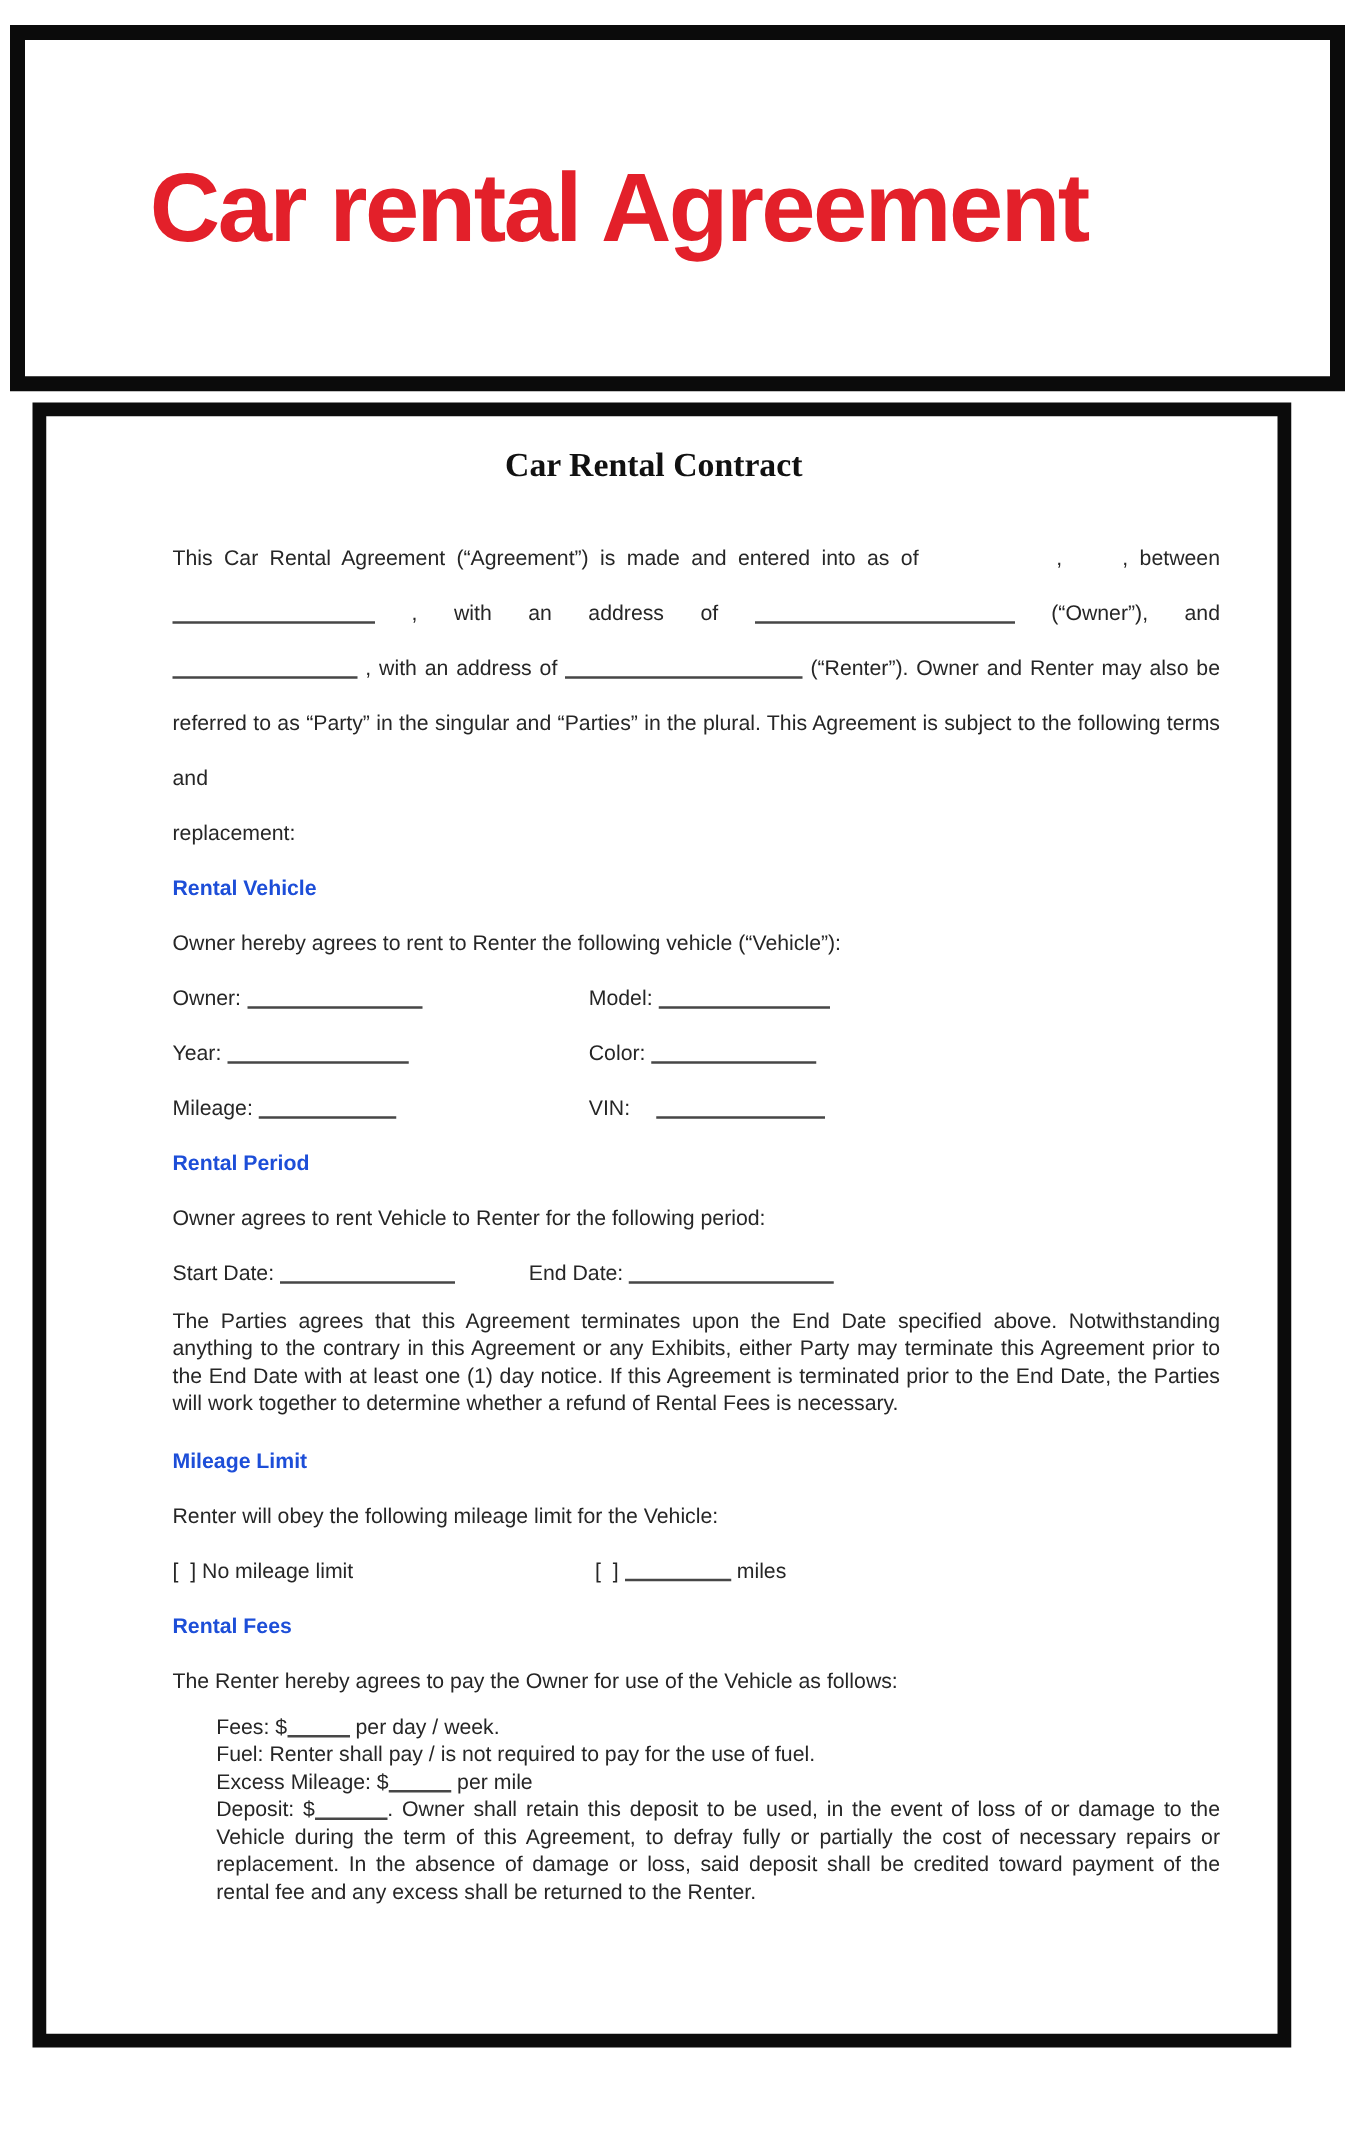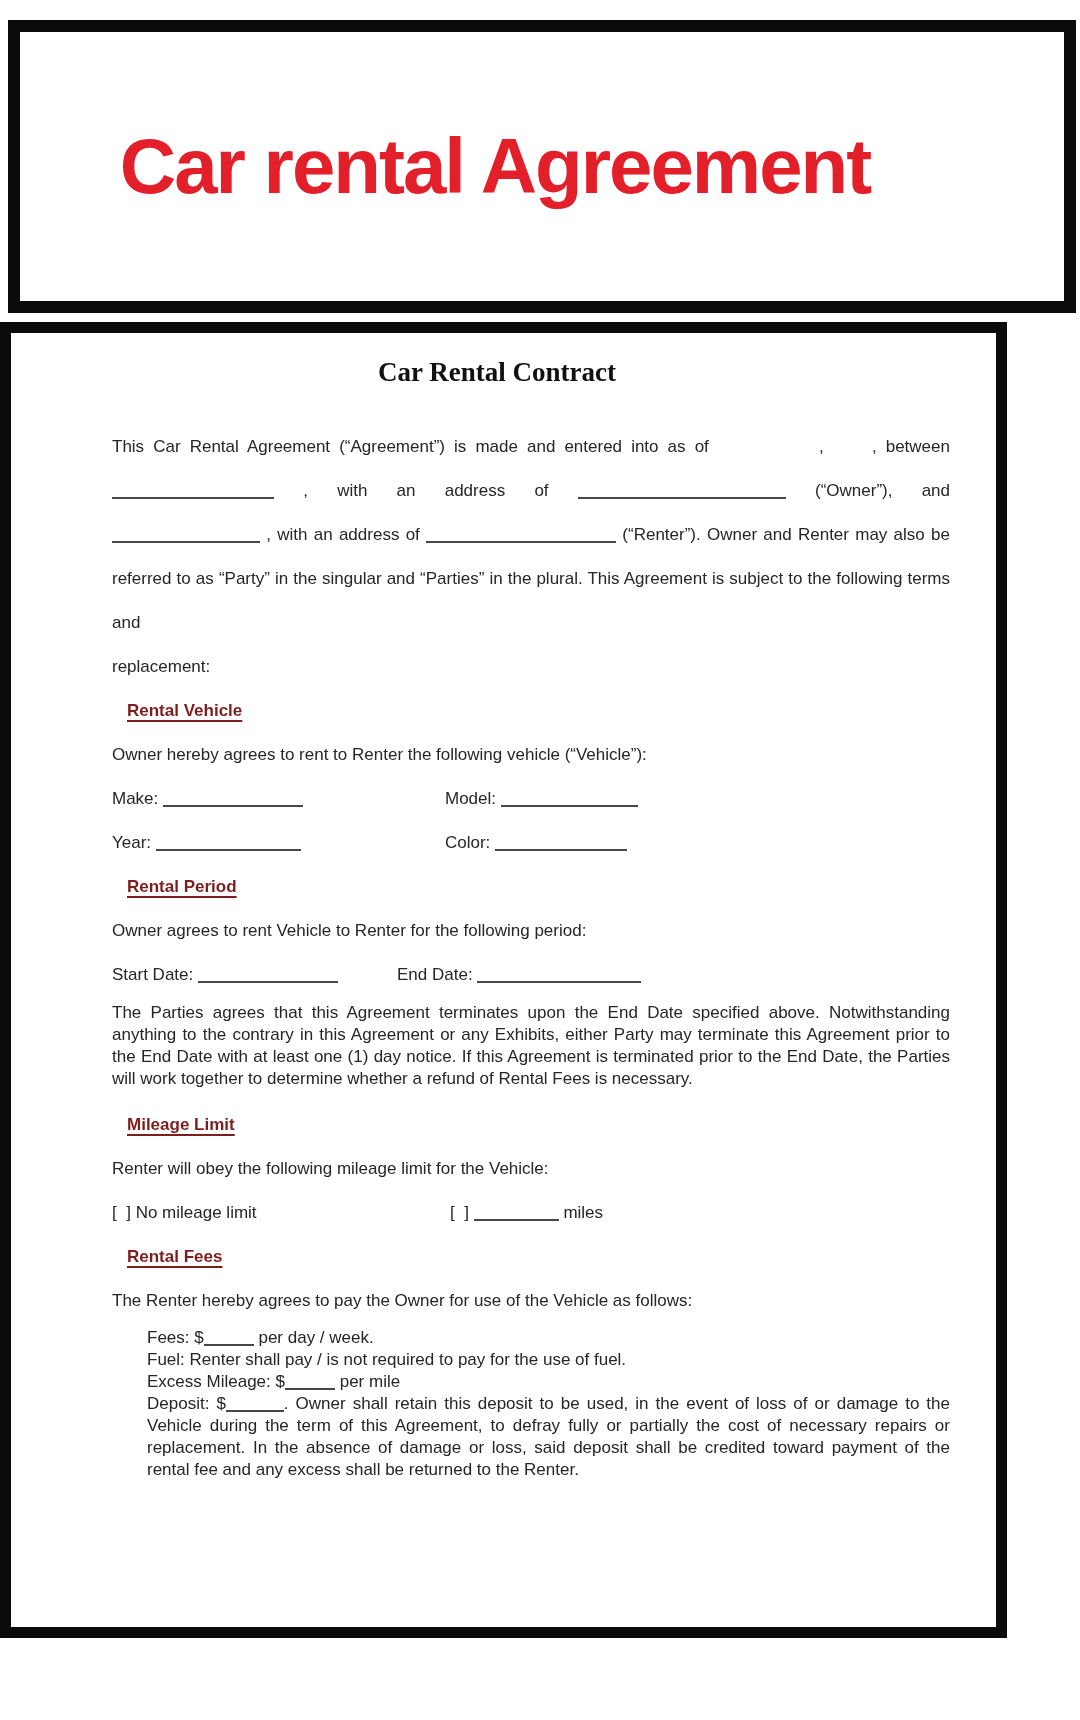--- a/index.html
+++ b/index.html
@@ -16,41 +16,41 @@
     border:12px solid #0b0b0b; background:#fff;
     display:flex; align-items:center; justify-content:center;
   }
   .banner-text {
     font-size:78px; font-weight:bold; letter-spacing:-2px; white-space:nowrap;
     color:#e3202a; transform:translateX(-47px);
   }
 
   
   .doc {
-    position:absolute; left:0; top:322px; width:1007px; height:1316px;
+    position:absolute; left:26px; top:322px; width:1007px; height:1316px;
     border:11px solid #0b0b0b; background:#fff; overflow:hidden;
     padding:14px 46px 0 101px;
     font-size:17px; line-height:22px; color:#262626;
   }
   .doc-title {
     font-family:"Liberation Serif", serif; font-weight:bold; font-size:27px;
     line-height:34px; color:#111; text-align:center; transform:translateX(-34px);
     margin-top:8px;
   }
   .spaced { line-height:44px; }
   .intro-start { margin-top:36px; }
   .jline { text-align:justify; text-align-last:justify; }
   .gap { display:inline-block; }
   .blank {
     display:inline-block; border-bottom:2px solid #474747;
     height:12px; vertical-align:-3px;
   }
   .sec {
-    font-weight:bold; color:#7f1d1d; text-decoration:underline;
-    text-decoration-thickness:2px; text-underline-offset:4px;margin-left:15px;
+    font-weight:bold; color:#1d4ed8; 
+    text-decoration-thickness:2px; text-underline-offset:4px;
   }
   .row { display:flex; }
   .terms { line-height:22px; text-align:justify; margin-top:5px; }
   .ml-gap { margin-top:13px; }
   .fees-block { margin-left:35px; line-height:22px; margin-top:4px; }
   .deposit-p { text-align:justify; }
   .cb { white-space:pre; }
 </style>
 </head>
 <body>
@@ -88,40 +88,50 @@
   <div class="spaced jline">referred to as “Party” in the singular and “Parties” in the plural.  This Agreement is subject to the following terms and</div>
   <div class="spaced">replacement:</div>
 
   <div class="spaced">
     <span class="sec">Rental Vehicle</span>
   </div>
   <div class="spaced">Owner hereby agrees to rent to Renter the following vehicle (“Vehicle”):</div>
 
   <div class="spaced row">
     <div style="width:333px">
-      <span>Make:</span>
+      <span>Owner:</span>
       <span class="blank" style="width:140px"></span>
     </div>
     <div>
       <span>Model:</span>
       <span class="blank" style="width:137px"></span>
     </div>
   </div>
 
   <div class="spaced row">
     <div style="width:333px">
       <span>Year:</span>
       <span class="blank" style="width:145px"></span>
     </div>
     <div>
       <span>Color:</span>
       <span class="blank" style="width:132px"></span>
     </div>
   </div>
 
+  <div class="spaced row">
+    <div style="width:333px">
+      <span>Mileage:</span>
+      <span class="blank" style="width:110px"></span>
+    </div>
+    <div>
+      <span>VIN:</span>
+      <span class="blank" style="width:135px;margin-left:16px"></span>
+    </div>
+  </div>
 
   <div class="spaced">
     <span class="sec">Rental Period</span>
   </div>
   <div class="spaced">Owner agrees to rent Vehicle to Renter for the following period:</div>
 
   <div class="spaced row">
     <div style="width:285px">
       <span>Start Date:</span>
       <span class="blank" style="width:140px"></span>

